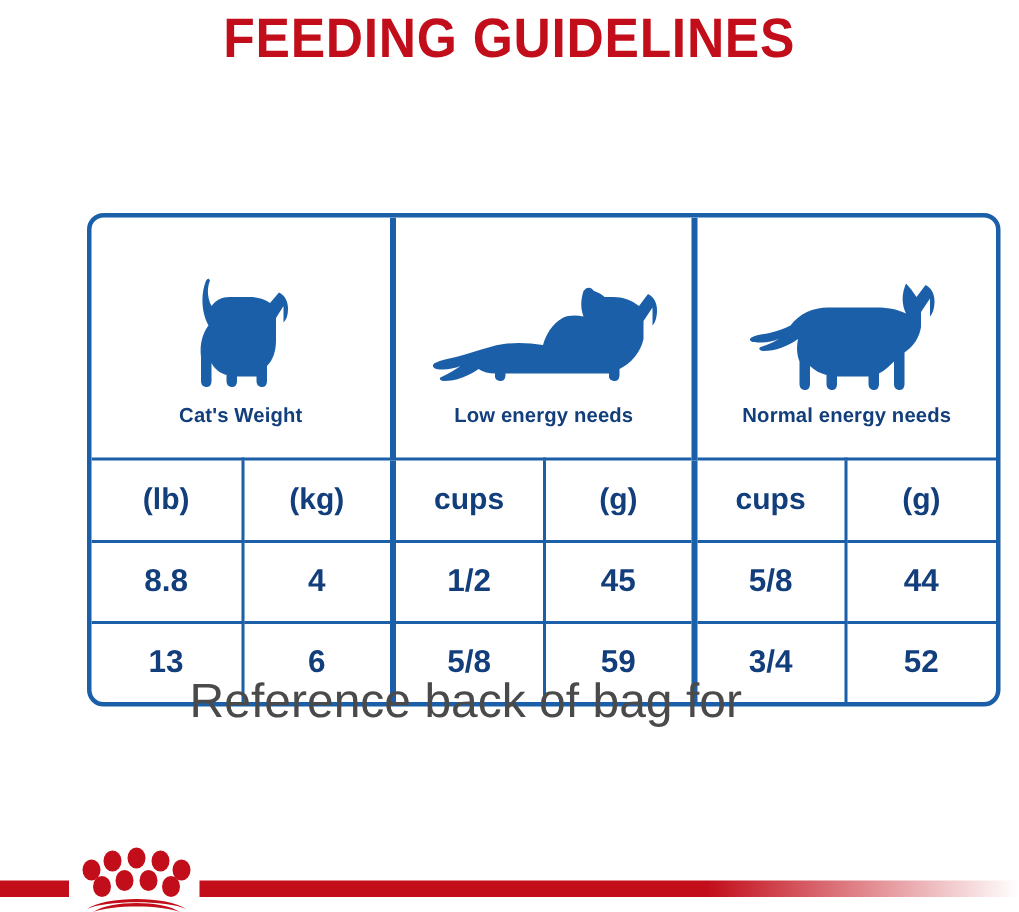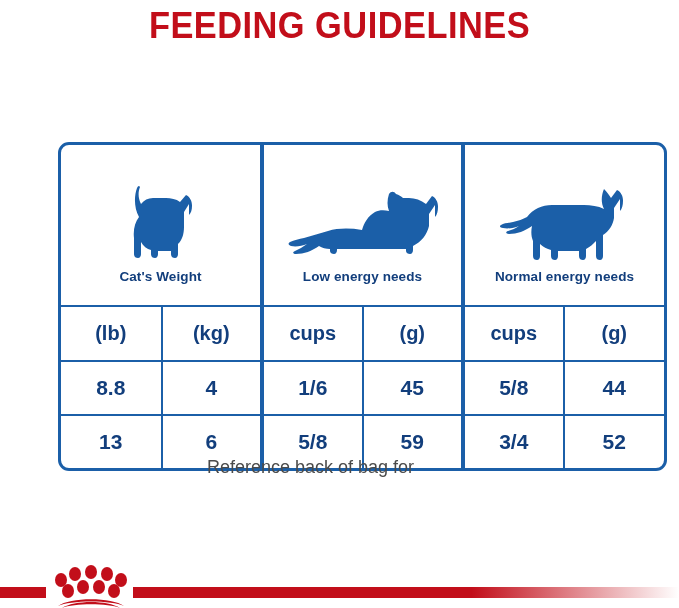--- a/index.html
+++ b/index.html
@@ -58,21 +58,21 @@
     font-size:13.5px;font-weight:bold;color:#123E7C;
     margin-top:7px;letter-spacing:0.1px;
   }
   .unit-row td{height:47px;font-size:20px;font-weight:bold;border-radius:16px;}
   .data-row td{height:46px;font-size:21px;font-weight:bold;border-radius:19px;}
 
   
   .note{
     position:absolute;left:0;top:452px;width:621px;
     text-align:center;color:#4A4A4A;
-    font-size:18px;line-height:31px;
+    font-size:32px;line-height:31px;
   }
   .note div{white-space:nowrap;}
 
   
   .brand{
     position:absolute;left:0;top:556px;width:679px;height:52px;
   }
   .bar-left{
     position:absolute;left:0;top:31px;width:46px;height:11px;
     background:#C20E1A;
@@ -129,21 +129,21 @@
       <td>(lb)</td>
       <td>(kg)</td>
       <td class="grp-left">cups</td>
       <td>(g)</td>
       <td class="grp-left">cups</td>
       <td>(g)</td>
     </tr>
     <tr class="data-row">
       <td>8.8</td>
       <td>4</td>
-      <td class="grp-left">1/6</td>
+      <td class="grp-left">1/2</td>
       <td>45</td>
       <td class="grp-left">5/8</td>
       <td>44</td>
     </tr>
     <tr class="data-row">
       <td>13</td>
       <td>6</td>
       <td class="grp-left">5/8</td>
       <td>59</td>
       <td class="grp-left">3/4</td>

